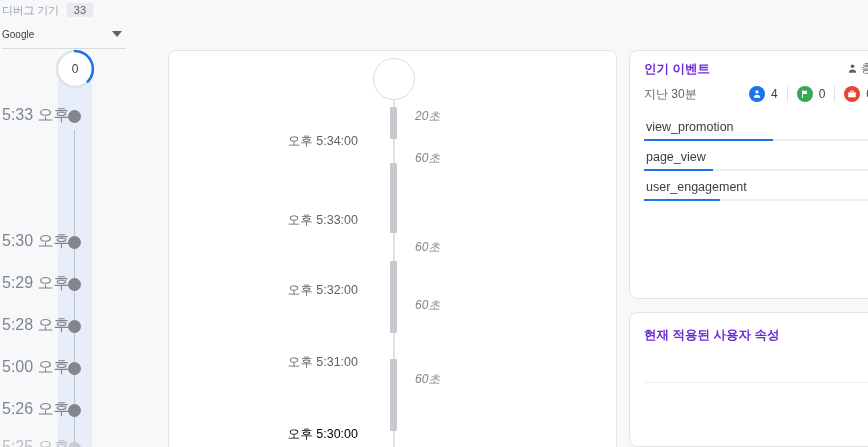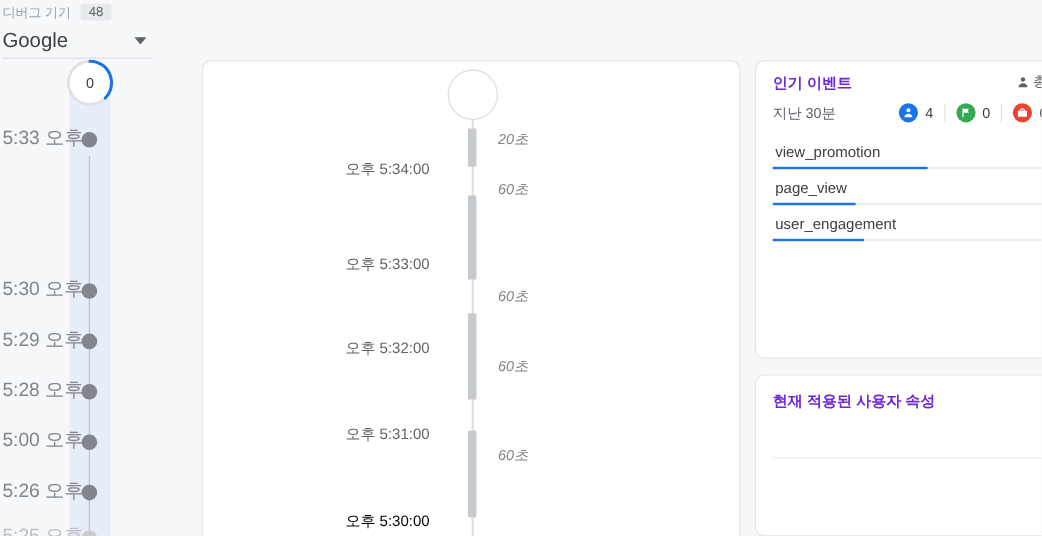--- a/index.html
+++ b/index.html
@@ -48,21 +48,21 @@
     display: flex;
     align-items: center;
     justify-content: space-between;
     border-bottom: 1px solid #dadce0;
     height: 28px;
     margin: 2px 0 0 2px;
     width: 124px;
     cursor: pointer;
   }
   .select-value {
-    font-size: 17px;
+    font-size: 10px;
     color: #3c4043;
   }
   .caret {
     width: 0; height: 0;
     border-left: 5px solid transparent;
     border-right: 5px solid transparent;
     border-top: 6px solid #5f6368;
     margin-right: 4px;
   }
 
@@ -294,21 +294,21 @@
     height: 1px;
     background: #eceef0;
   }
 </style>
 </head>
 <body>
 
 <div class="topbar">
   <div class="topbar-label-row">
     <span class="topbar-label">디버그 기기</span>
-    <span class="topbar-badge">48</span>
+    <span class="topbar-badge">33</span>
   </div>
   <div class="select-row">
     <span class="select-value">Google</span>
     <span class="caret"></span>
   </div>
 </div>
 
 <div class="rail">
   <div class="rail-band"></div>
   <div class="rail-line"></div>

